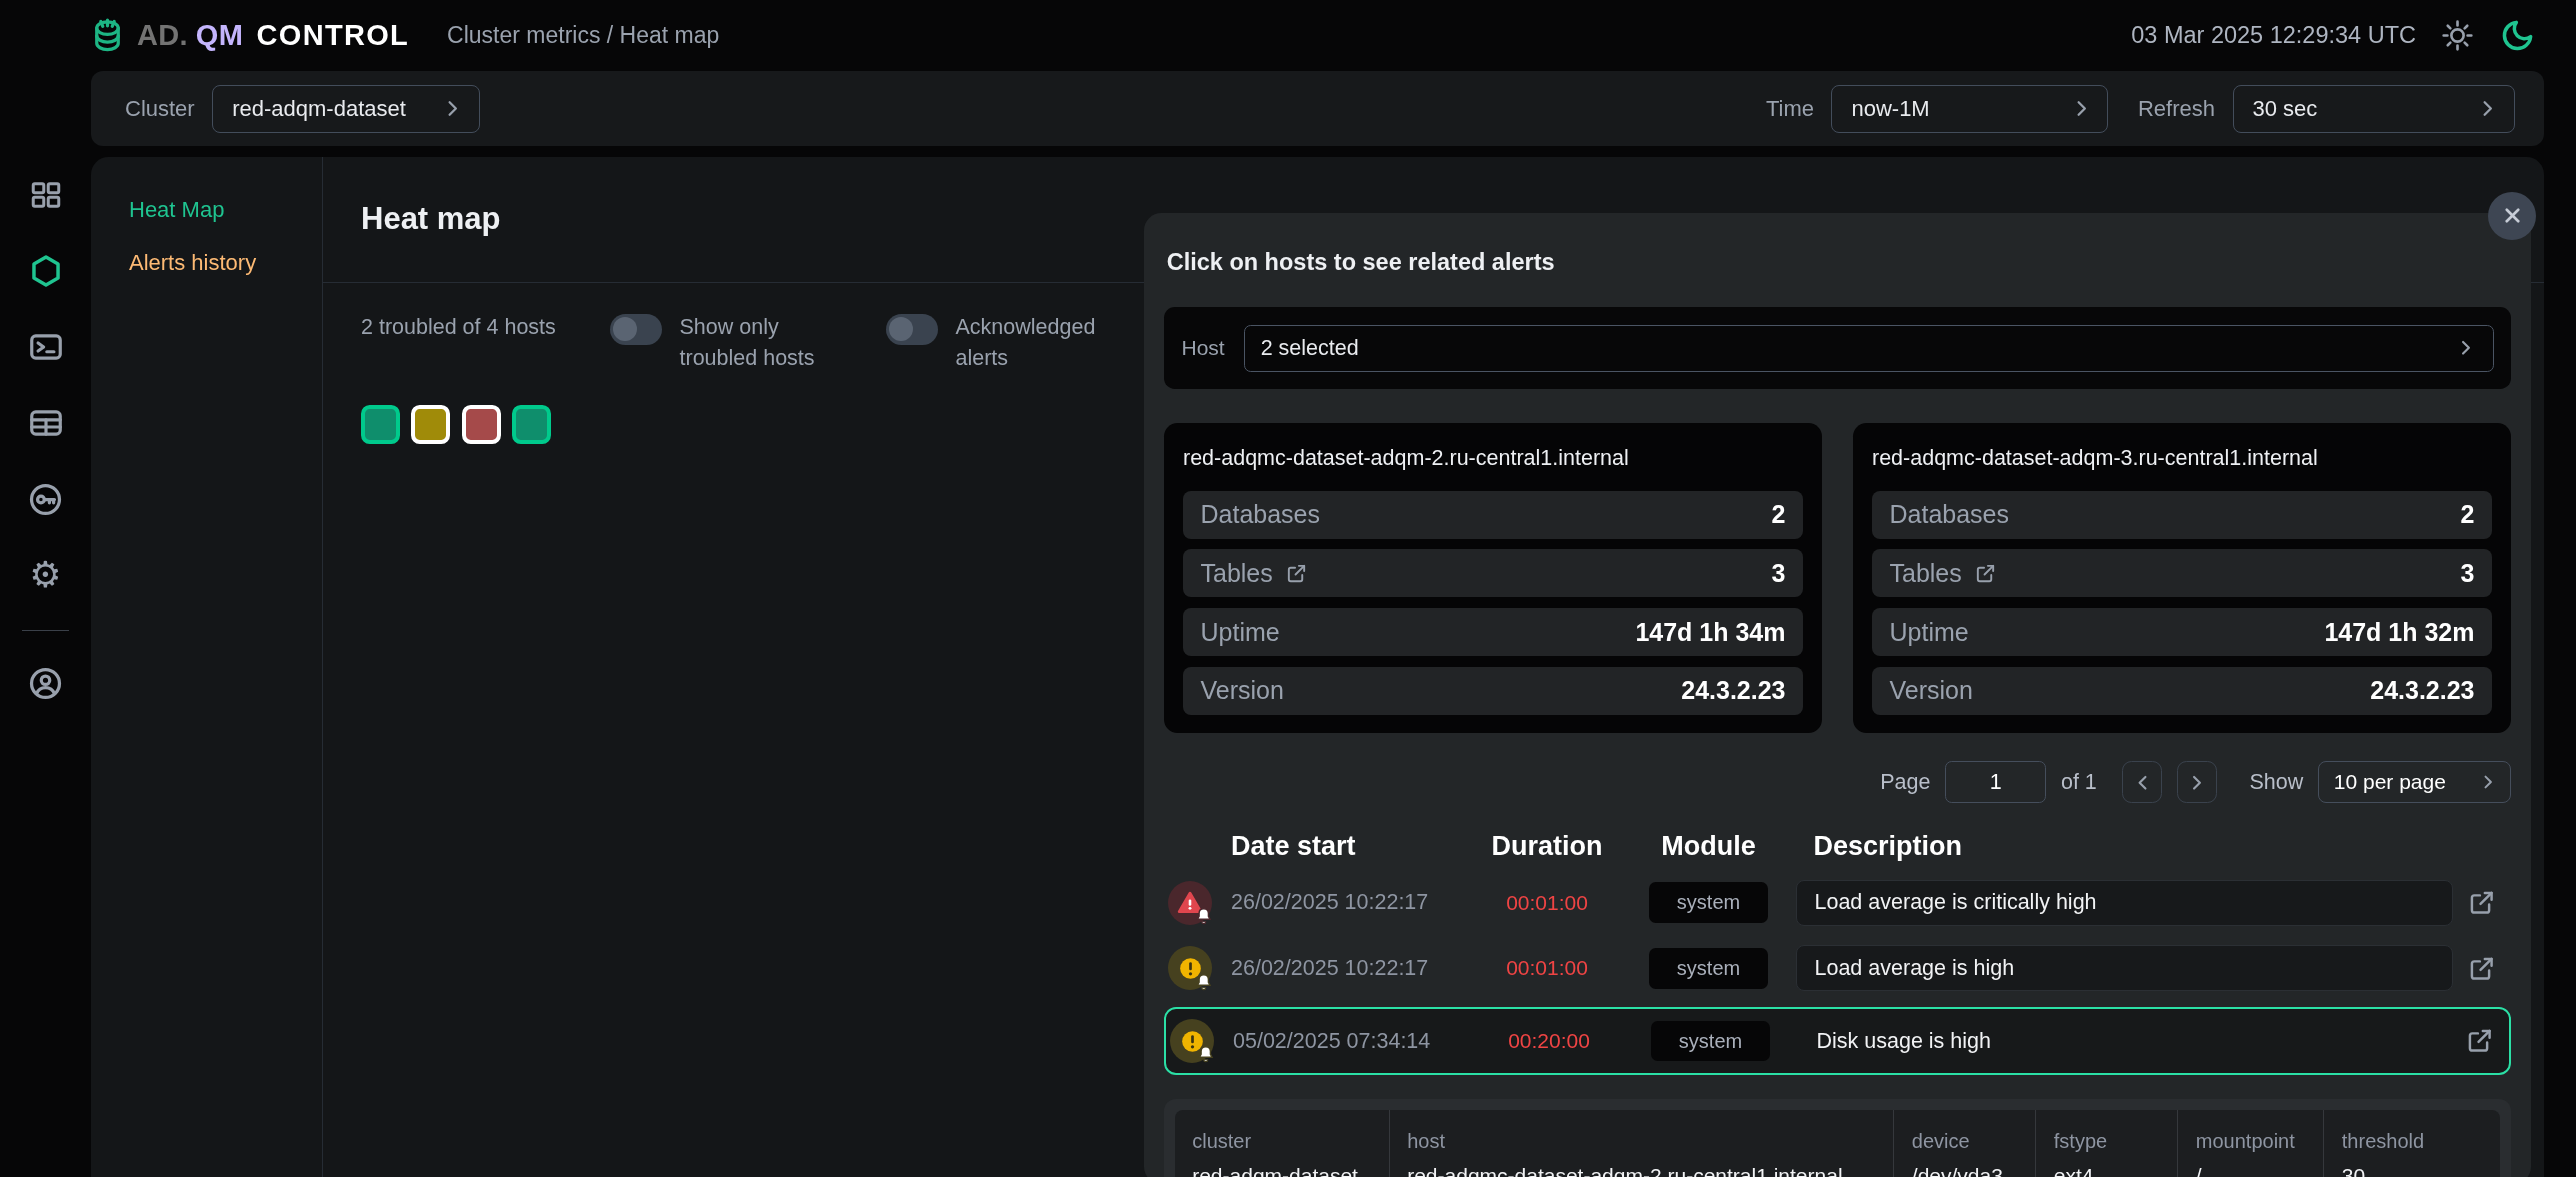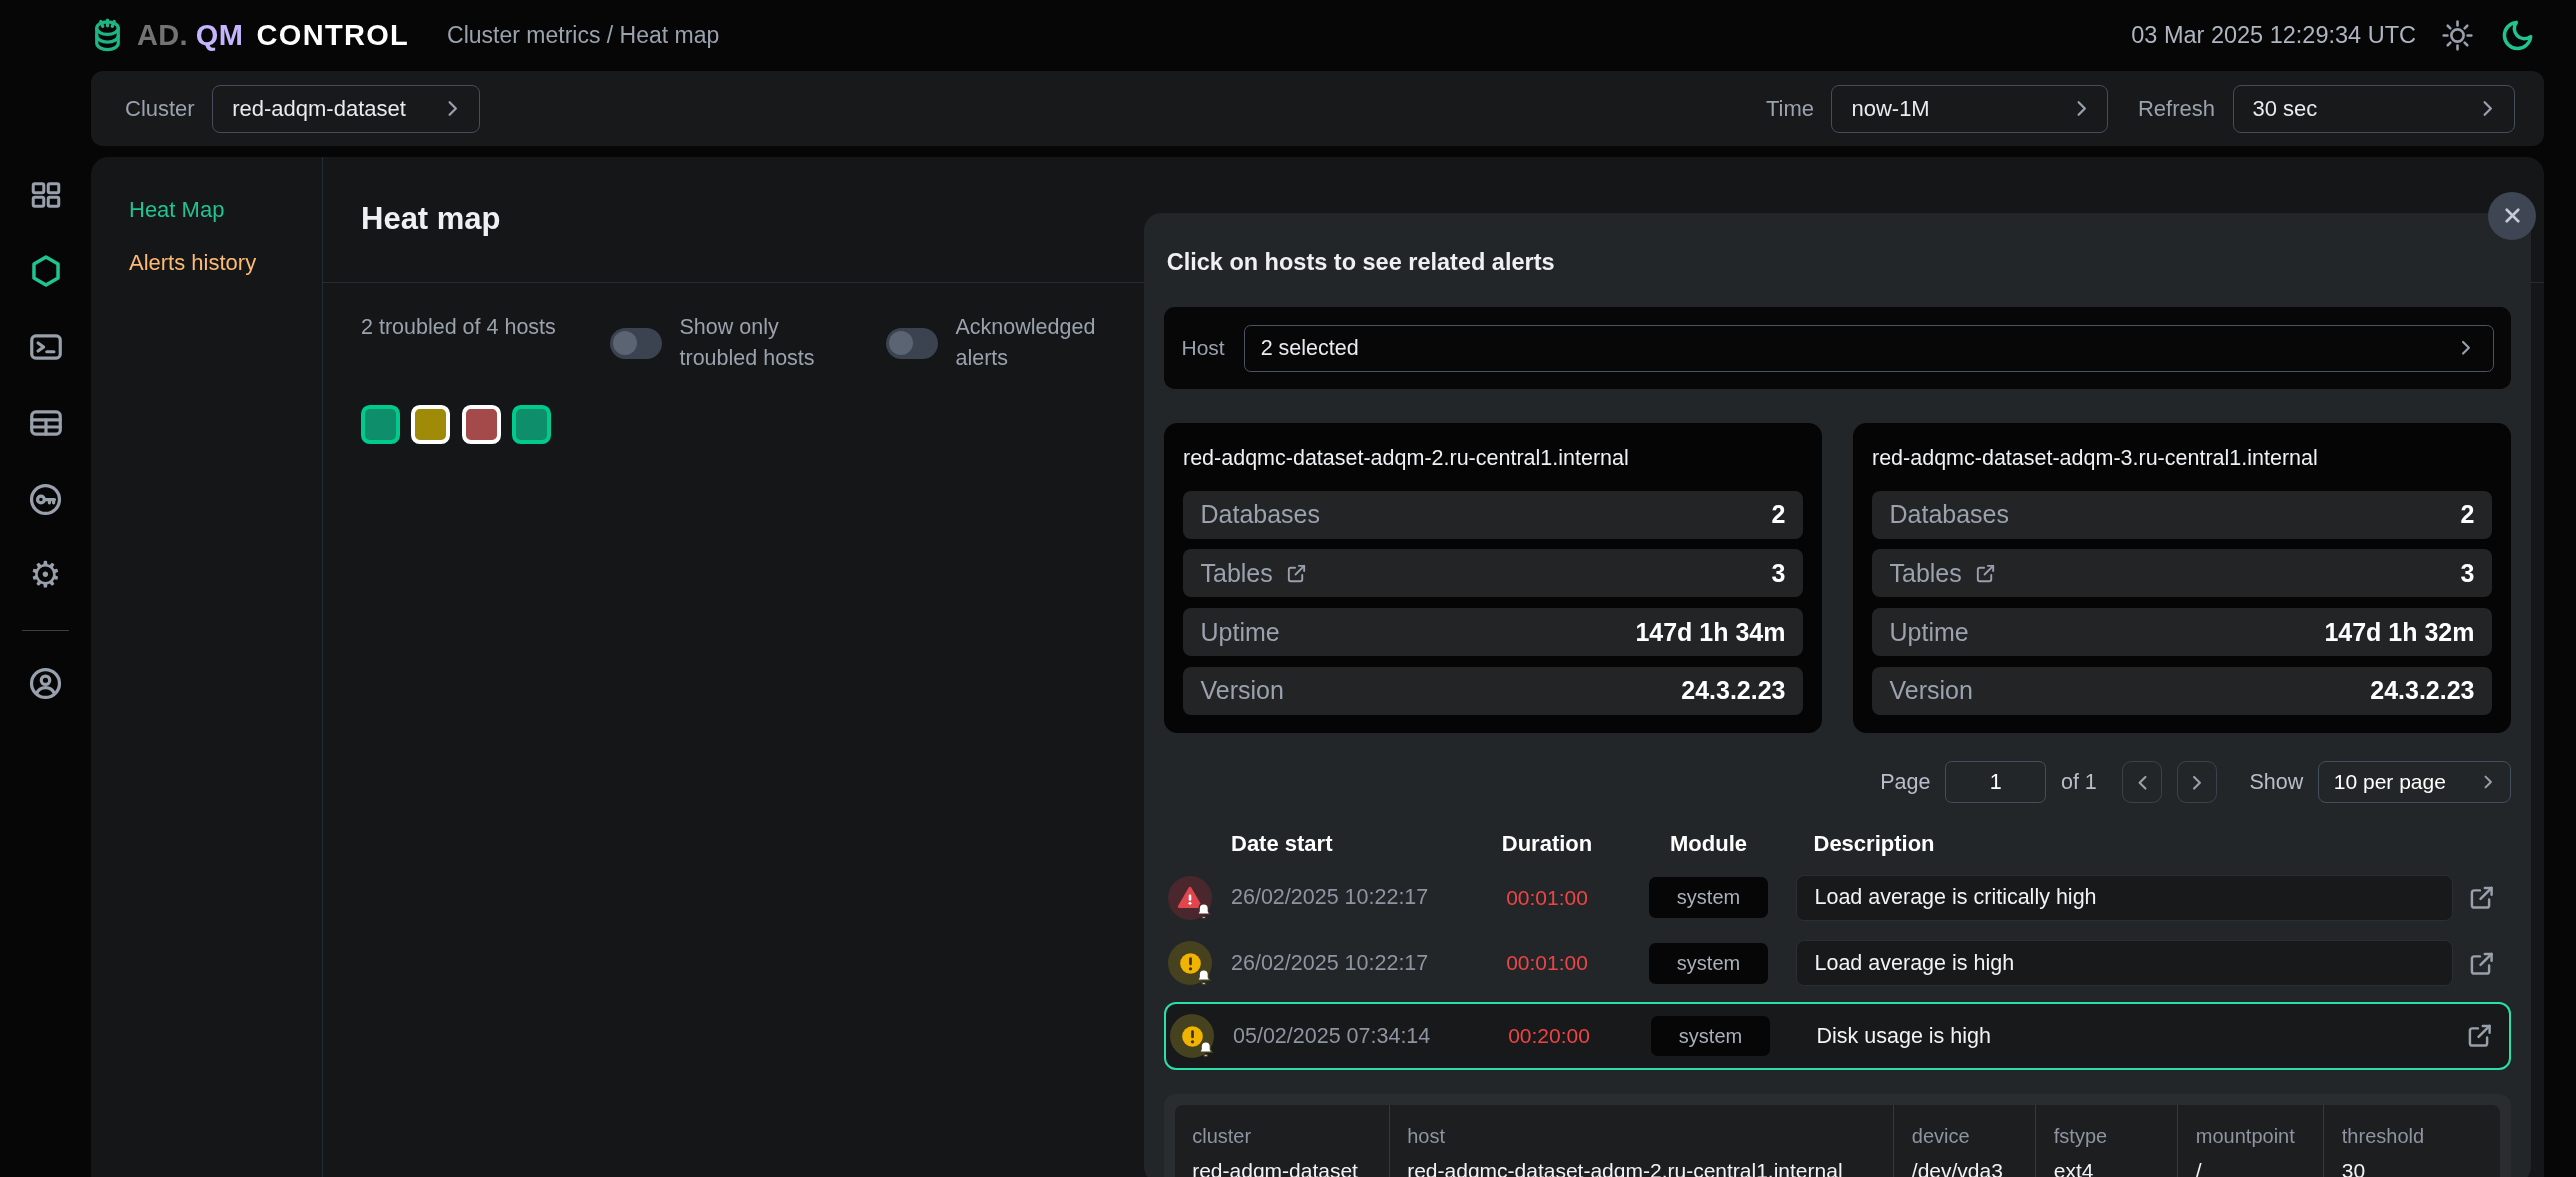--- a/index.html
+++ b/index.html
@@ -41,21 +41,21 @@
   .workspace{flex:1;background:#141618;border-radius:17.5px 17.5px 0 0;display:flex;position:relative}
   .subnav{width:232px;flex:none;border-right:1.3px solid #262c34;padding:40px 0 0 38px;box-sizing:border-box}
   .subnav-item{font-size:22px;color:#fdba74;margin-bottom:27px;cursor:pointer}
   .subnav-item.active{color:#1fc490}
 
   .content{flex:1;display:flex;flex-direction:column;min-width:0}
   .content-header{height:125px;display:flex;align-items:center;padding-left:38px;border-bottom:1.3px solid #262c34;flex:none}
   .page-title{font-size:31px;font-weight:700;margin:0}
   .controls{display:flex;gap:48px;padding:29.5px 0 0 38px;align-items:flex-start}
   .summary{width:201px;font-size:21.5px;color:#9aa2ae;line-height:1.4}
-  .toggle-group{display:flex;gap:17.5px;align-items:center;width:228px}
+  .toggle-group{display:flex;gap:17.5px;align-items:flex-start;width:228px}
   .toggle{width:52px;height:31px;border-radius:15.4px;background:#3a434f;position:relative;flex:none;margin-top:1.3px}
   .toggle::after{content:"";position:absolute;left:3.4px;top:3.4px;width:24px;height:24px;border-radius:50%;background:#5a6472}
   .toggle-label{font-size:21.5px;color:#9aa2ae;line-height:1.4}
   .squares{display:flex;gap:11.4px;padding:32px 0 0 38px}
   .sq{width:39px;height:39px;border-radius:8.7px;border:4px solid transparent;box-sizing:border-box;cursor:pointer}
   .sq.ok{background:#0f8e6c;border-color:#00ca8c}
   .sq.warn{background:#a08b09}
   .sq.crit{background:#a54a4a}
   .sq.sel{border-color:#ffffff}
 
@@ -82,21 +82,21 @@
   .page-box{width:101px;height:42px;border:1.3px solid #454e5c;border-radius:6.7px;display:flex;
     align-items:center;justify-content:center;color:#fff;box-sizing:border-box}
   .pg-btn{width:40px;height:42px;border:1.3px solid #3a424d;border-radius:9.4px;display:flex;
     align-items:center;justify-content:center;box-sizing:border-box;cursor:pointer}
   .show-select{width:193px;height:42px;border:1.3px solid #454e5c;border-radius:8px;display:flex;align-items:center;
     padding:0 12px 0 14.8px;font-size:21px;color:#fff;box-sizing:border-box;margin-left:0}
   .show-select .chev{margin-left:auto}
 
   .alerts{margin-top:28px}
   .agrid{display:grid;grid-template-columns:67px 242px 148px 175px 1fr 58px;align-items:center}
-  .alerts-head{font-size:22px;font-weight:700;color:#fff;padding-bottom:4px}
+  .alerts-head{font-size:27px;font-weight:700;color:#fff;padding-bottom:4px}
   .alerts-head .h-dur,.alerts-head .h-mod{text-align:center}
   .alerts-row{height:59px;margin-top:6.7px}
   .alerts-row.selected{border:2.7px solid #2be0a6;border-radius:12px;background:#17191a;height:64px;margin-top:9.4px}
   .c-date{color:#8e95a2;font-size:21.5px}
   .c-dur{text-align:center;color:#ef4444;font-size:21px}
   .c-mod{display:flex;justify-content:center}
   .badge{background:#060607;border-radius:6.7px;padding:8.7px 28px;font-size:20px;color:#aab0bb}
   .desc-box{background:#17191b;border:1.3px solid #2b2f34;border-radius:8px;height:46px;display:flex;
     align-items:center;padding:0 17.5px;font-size:21.5px;color:#f2f3f5;box-sizing:border-box}
   .c-ext{display:flex;justify-content:center;cursor:pointer}

